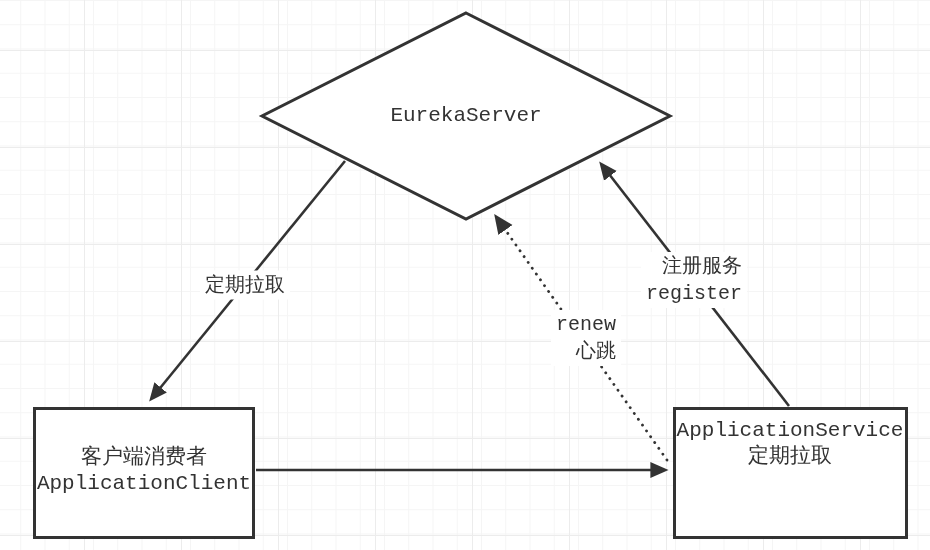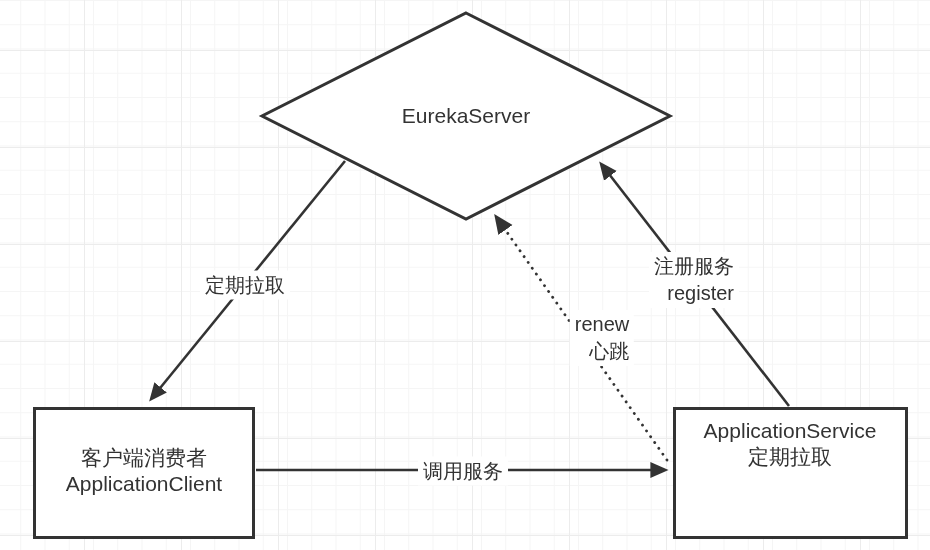--- a/index.html
+++ b/index.html
@@ -8,21 +8,21 @@
     width:930px;height:550px;
     overflow:hidden;
     background-color:#ffffff;
     background-image:
       linear-gradient(to right, #ececec 1px, transparent 1px),
       linear-gradient(to bottom, #ececec 1px, transparent 1px),
       linear-gradient(to right, #f5f5f5 1px, transparent 1px),
       linear-gradient(to bottom, #f5f5f5 1px, transparent 1px);
     background-size: 97px 97px, 97px 97px, 24.25px 24.25px, 24.25px 24.25px;
     background-position: -13px -47px, -13px -47px, -4px 0px, -4px 0px;
-    font-family:Liberation Sans, sans-serif;
+    font-family:Liberation Mono, monospace;
     color:#333333;
   }
   .layer{position:absolute;left:0;top:0;}
   .shape{fill:#ffffff;stroke:#333333;stroke-width:3;}
   .edge{fill:none;stroke:#333333;stroke-width:2.6;}
   .edge.dotted{stroke-dasharray:0.1 7;stroke-linecap:round;stroke-width:2.8;}
   .node-label{
     position:absolute;transform:translate(-50%,-50%);
     text-align:center;white-space:nowrap;
     font-size:21px;line-height:26px;color:#333333;
@@ -72,22 +72,19 @@
 
   <div class="edge-label" style="left:245px;top:285px">
     <div>定期拉取</div>
   </div>
 
   <div class="edge-label" style="left:694px;top:280px">
     <div>注册服务</div>
     <div>register</div>
   </div>
 
-  <div class="edge-label" style="left:602px;top:338px">
+  <div class="edge-label" style="left:586px;top:338px">
     <div>renew</div>
     <div>心跳</div>
   </div>
 
-  <div class="edge-label" style="left:463px;top:471px">
-    <div>调用服务</div>
-  </div>
 
 </div>
 
 </body></html>

